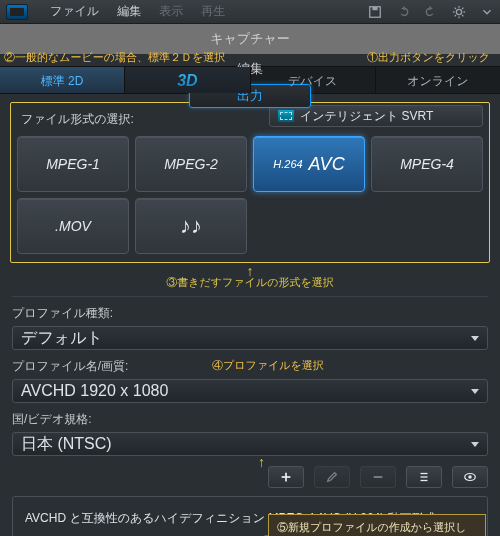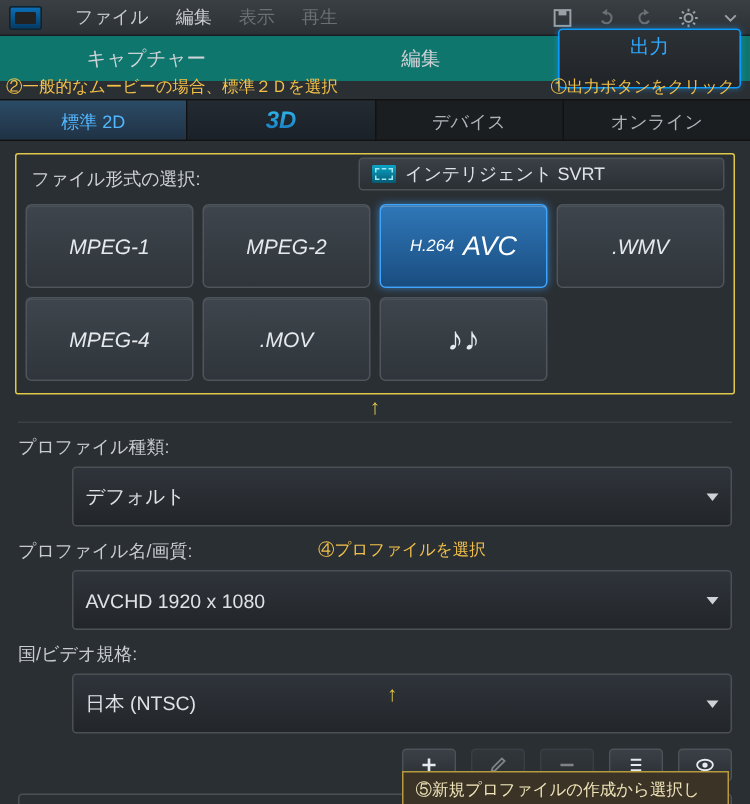--- a/index.html
+++ b/index.html
@@ -35,22 +35,23 @@
     content:"";position:absolute;left:3px;top:3px;width:14px;height:8px;
     background:#222;border-radius:1px;
   }
   .menuitem { color:#c8ccd0; cursor:default;}
   .menuitem.dim { color:#6a6f74;}
   .menubar-icons { margin-left:auto; display:flex; gap:14px; align-items:center;}
   .mi-icon svg{width:14px;height:14px;display:block;}
   
   .maintabs {
     display:flex; align-items:center;
-    height:30px; background:#0f766e;
+    height:30px; background:#737373;
     padding:0 6px;
+    flex-direction:column;
   }
   .maintab {
     flex:1; text-align:center; color:#cfd3d7;
     line-height:30px; font-size:13px;
   }
   .output-btn {
     width:122px; height:40px;
     background:linear-gradient(#2c3136,#202428);
     border:1px solid #0a9dff;
     border-radius:3px;
@@ -91,21 +92,21 @@
   }
   
   .content { padding:8px 10px 0 10px; }
   .format-box {
     border:1px solid #e0c84a;
     padding:4px 6px 8px;
     border-radius:2px;
   }
   .format-label { color:#cfd3d7; font-size:12px; margin:4px 0 8px 4px;}
   .svrt-btn {
-    float:right; width:244px; height:22px;
+    float:right; width:214px; height:22px;
     background:linear-gradient(#3a4046,#2a2f34);
     border:1px solid #4b5258;
     border-radius:3px;
     color:#dfe3e7; line-height:20px; font-size:12px;
     display:flex; align-items:center; gap:6px; padding:0 8px;
     margin-top:-2px;
   }
   .svrt-ic{width:16px;height:12px;background:linear-gradient(#0aa6c8,#055a72);border-radius:1px;position:relative;}
   .svrt-ic::after{content:"";position:absolute;left:2px;top:2px;width:10px;height:6px;border:1px dashed #9fe7f5;}
   .format-grid {
@@ -131,24 +132,24 @@
   .fmt.sel .pre{font-size:11px;font-style:italic;margin-right:2px;}
   .fmt .music{font-size:22px;font-style:normal;}
   .format-arrow{
     text-align:center;color:#e0c84a;font-size:11px;margin:4px 0 2px;
   }
   .format-arrow .ar{display:block;color:#e0c84a;font-size:14px;line-height:8px;}
   
   .field { margin:8px 2px 0; }
   .field-label{ color:#c8ccd0; font-size:12px; margin-bottom:4px;}
   .select {
-    height:40px; background:linear-gradient(#2f343a,#22262b);
+    height:24px; background:linear-gradient(#2f343a,#22262b);
     border:1px solid #4a5056; border-radius:3px;
     display:flex; align-items:center; justify-content:space-between;
-    padding:0 8px; color:#dfe3e7; font-size:13px;margin-left:36px;
+    padding:0 8px; color:#dfe3e7; font-size:16px;
   }
   .select .chevron{width:0;height:0;border-left:4px solid transparent;border-right:4px solid transparent;border-top:5px solid #cfd3d7;}
   
   .actions{
     display:flex; justify-content:flex-end; gap:10px;
     padding:10px 2px 8px;
   }
   .act{
     width:36px;height:22px;
     background:linear-gradient(#3a4046,#2a2f34);
@@ -252,31 +253,31 @@
       <span class="svrt-ic"></span>
       <span>インテリジェント SVRT</span>
     </div>
     <div class="format-label">ファイル形式の選択:</div>
     <div class="format-grid">
       <div class="fmt">MPEG-1</div>
       <div class="fmt">MPEG-2</div>
       <div class="fmt sel">
         <span class="pre">H.264</span>&nbsp;<span style="font-size:18px;">AVC</span>
       </div>
-      <div class="fmt">.WMV</div>
       <div class="fmt">MPEG-4</div>
       <div class="fmt">.MOV</div>
       <div class="fmt">
           <span class="music">♪♪</span>
         </div>
     </div>
   </div>
 
   <div class="format-arrow">
     <span class="ar">↑</span>
+    <span>③書きだすファイルの形式を選択</span>
   </div>
 
   <hr class="div">
 
   <div class="field">
     <div class="field-label">プロファイル種類:</div>
     <div class="select">
       <span>デフォルト</span>
       <span class="chevron"></span>
     </div>

